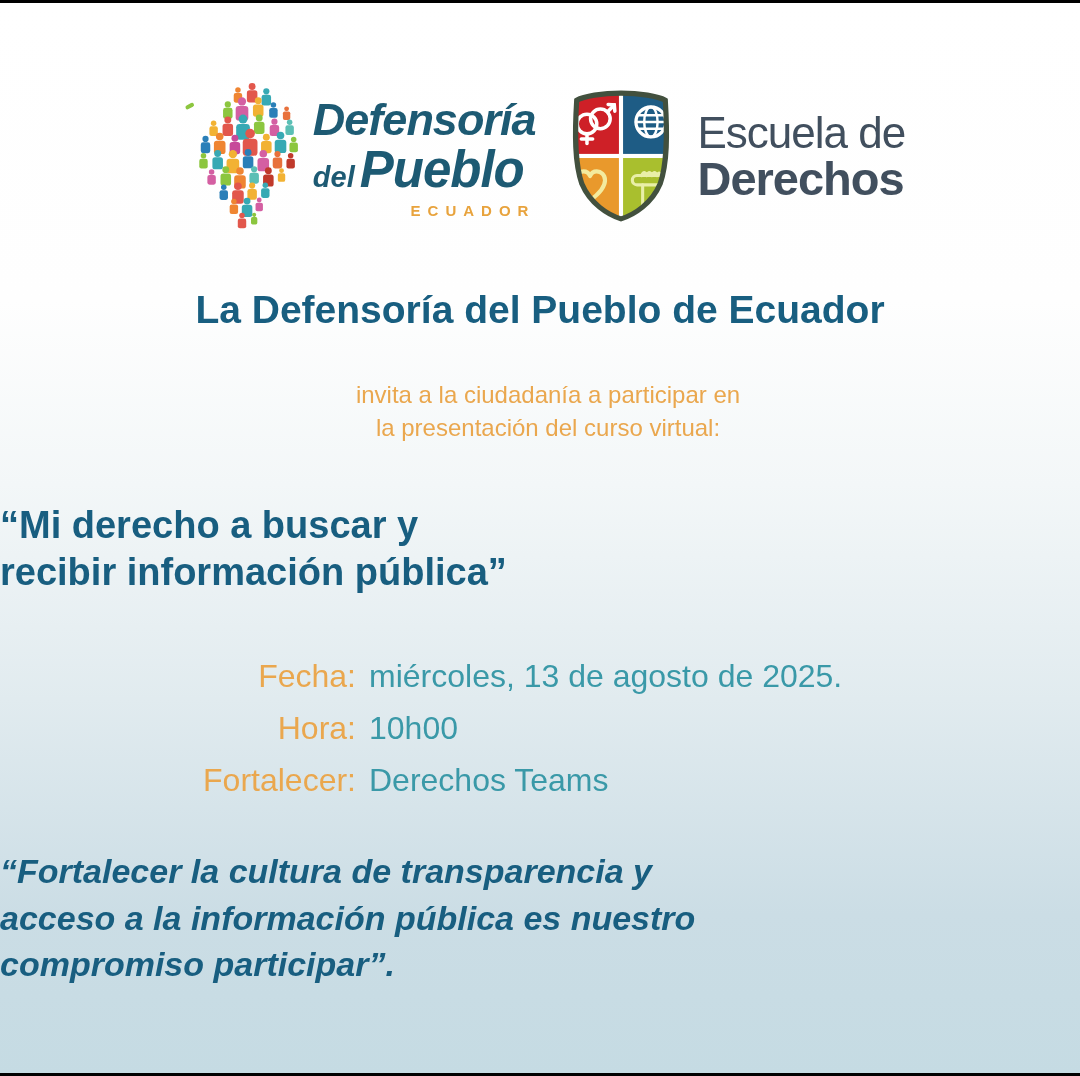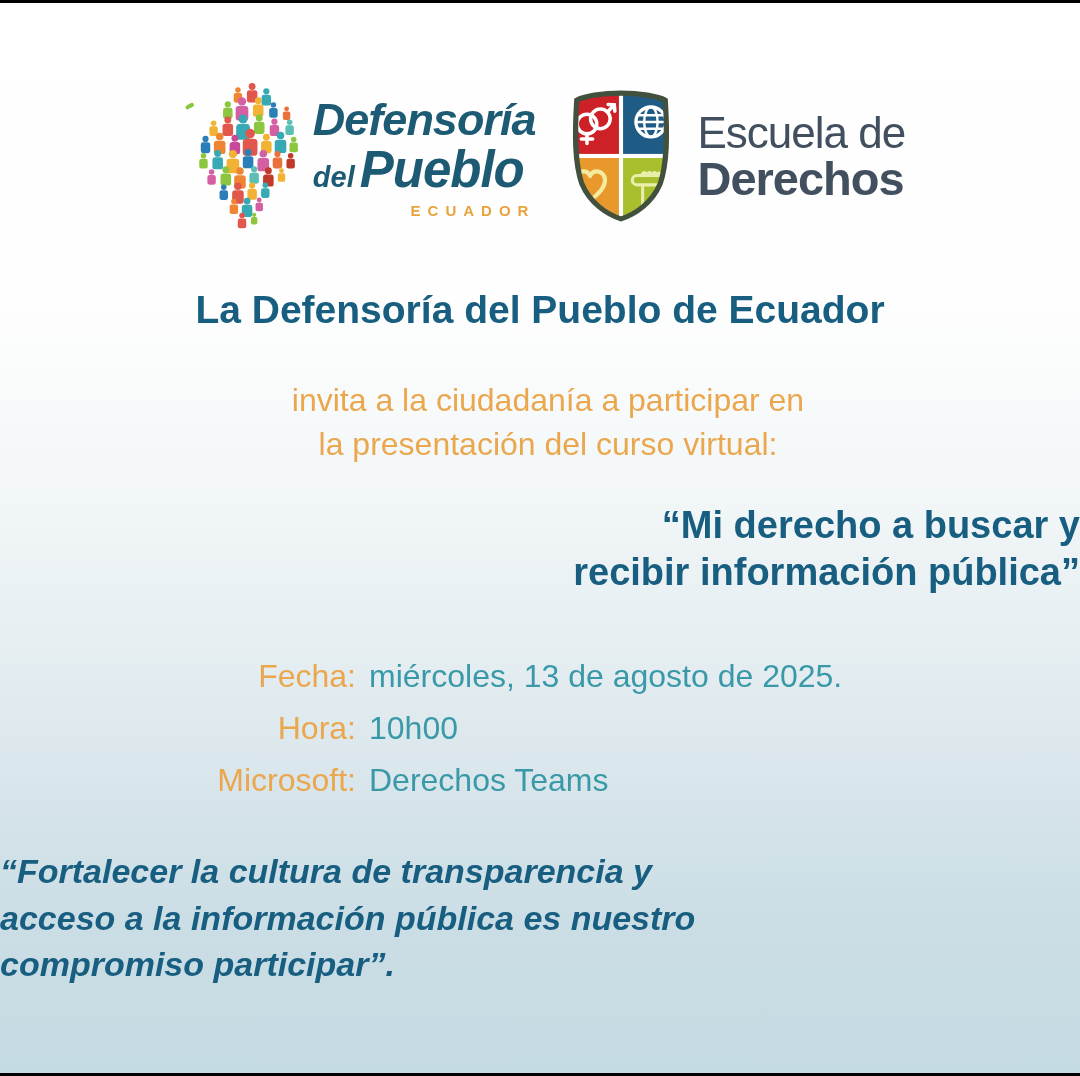--- a/index.html
+++ b/index.html
@@ -23,22 +23,22 @@
   .def-country{font-style:normal;font-weight:700;font-size:15px;letter-spacing:7px;color:#e8a33d;text-align:right;margin-top:8px;}
   .logo-esc{display:flex;align-items:center;gap:14px;}
   .esc-text{color:#414f5e;line-height:1.02;white-space:nowrap;}
   .esc-l1{font-size:44px;font-weight:400;letter-spacing:-1px;}
   .esc-l2{font-size:47px;font-weight:800;letter-spacing:-1px;}
 
   
   .title{position:absolute;top:288px;left:0;right:0;margin:0;text-align:center;
          font-size:39px;font-weight:700;color:#185e80;}
   .invite{position:absolute;top:379px;left:16px;right:0;text-align:center;
-          font-size:32px;line-height:1.36;color:#eaa74e;}
-  .course{position:absolute;top:502px;left:0;right:0;text-align:right;
+          font-size:24px;line-height:1.36;color:#eaa74e;}
+  .course{position:absolute;top:502px;left:0;right:0;text-align:left;
           font-size:38px;font-weight:700;line-height:1.23;color:#185e80;}
   .details{position:absolute;top:658px;left:166px;font-size:32px;}
   .details .row{display:grid;grid-template-columns:190px auto;column-gap:17px;margin-bottom:15px;gap:13px;}
   .details .lbl{color:#eaa74e;text-align:right;}
   .details .val{color:#3a99a8;text-align:left;}
   .quote{position:absolute;top:848px;left:0;right:0;text-align:left;
          font-size:34px;font-weight:700;font-style:italic;line-height:1.37;color:#185e80;}
 </style>
 </head>
 <body>
@@ -172,21 +172,21 @@
   <div class="details">
     <div class="row">
       <span class="lbl">Fecha:</span>
       <span class="val">miércoles, 13 de agosto de 2025.</span>
     </div>
     <div class="row">
       <span class="lbl">Hora:</span>
       <span class="val">10h00</span>
     </div>
     <div class="row">
-      <span class="lbl">Microsoft:</span>
+      <span class="lbl">Fortalecer:</span>
       <span class="val">Derechos Teams</span>
     </div>
   </div>
 
   <div class="quote">
     <div>“Fortalecer la cultura de transparencia y</div>
     <div>acceso a la información pública es nuestro</div>
     <div>compromiso participar”.</div>
   </div>
 

